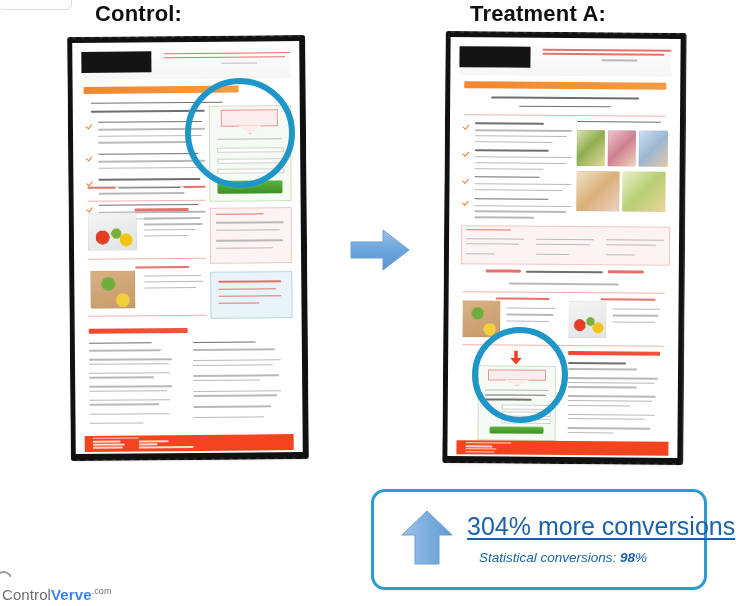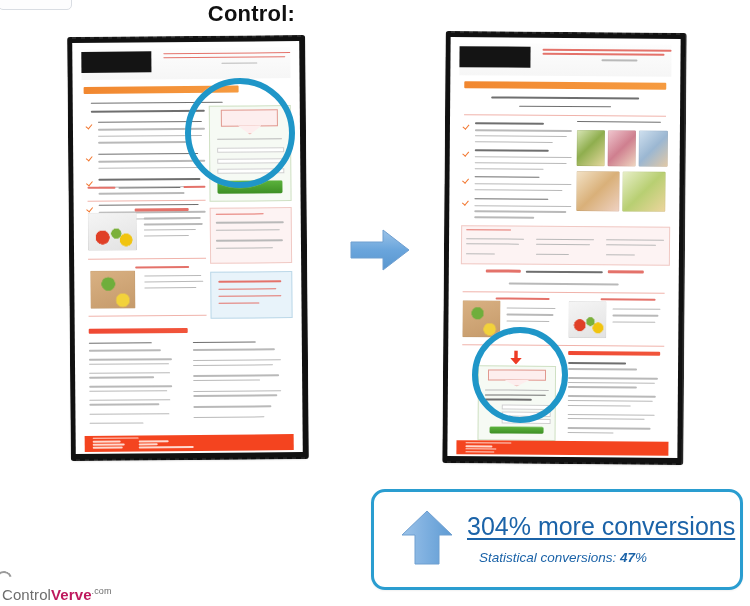--- a/index.html
+++ b/index.html
@@ -12,21 +12,21 @@
 
   
   .top-chip{
     position:absolute;left:-2px;top:-9px;width:72px;height:17px;
     border:1px solid #d9dde3;border-radius:5px;background:#fdfdfe;
     overflow:hidden;
   }
 
   
   .col-title{
-    position:absolute;text-align:right;font-weight:bold;color:#101010;
+    position:absolute;text-align:left;font-weight:bold;color:#101010;
     font-size:22px;letter-spacing:.2px;
   }
   #title-control{left:95px;top:1px;width:200px;}
   #title-treatment{left:470px;top:1px;width:220px;}
 
   
   .page-wrap{position:absolute;}
   #page-control{left:71px;top:38px;width:234px;height:420px;transform:rotate(-0.5deg);}
   #page-treatment{left:446px;top:34px;width:237px;height:428px;transform:rotate(0.45deg);}
 
@@ -108,55 +108,55 @@
   #circle-treatment{left:472px;top:327px;width:84px;height:84px;}
 
   
   #flow-arrow{position:absolute;left:349px;top:226px;width:62px;height:48px;}
 
   
   #result-box{
     position:absolute;left:371px;top:489px;width:330px;height:95px;
     border:3px solid #2a9dd0;border-radius:14px;background:#ffffff;
     box-shadow:0 1px 2px rgba(0,0,0,.06);
-    padding-left:36px;
   }
   #result-arrow{position:absolute;left:26px;top:17px;width:54px;height:58px;}
   #result-main{
     position:absolute;left:93px;top:20px;
     font-size:25px;color:#1b63a8;text-decoration:underline;
     text-underline-offset:3px;white-space:nowrap;
   }
   #result-sub{
     position:absolute;left:105px;top:58px;
     font-size:13.5px;font-style:italic;color:#1b63a8;white-space:nowrap;
   }
   #result-sub b{font-style:italic;font-weight:bold;}
 
   
   #watermark{
     position:absolute;left:2px;bottom:3px;
     font-size:15px;color:#6d6d6d;letter-spacing:.1px;white-space:nowrap;
   }
-  #watermark .wv{font-weight:bold;color:#be185d;}
+  #watermark .wv{font-weight:bold;color:#3b82f6;}
   #watermark .wd{font-size:9px;color:#6d6d6d;vertical-align:super;}
   #wm-mark{position:absolute;left:-6px;bottom:16px;width:12px;height:12px;
     border-radius:50%;border:2px solid #9a9a9a;border-right-color:transparent;
     border-bottom-color:transparent;transform:rotate(25deg);}
 </style>
 </head>
 <body>
 
 <div class="stage">
 
   <div class="top-chip">
     
   </div>
 
   <div class="col-title" id="title-control">Control:</div>
+  <div class="col-title" id="title-treatment">Treatment A:</div>
 
   <div class="page-wrap" id="page-control">
     <div class="page-shadow"></div>
     <div class="page-sheet">
       <div class="lp">
 
         <div class="lp-head"></div>
         <div class="lp-logo"></div>
         <div class="lp-hdrtext">
           <div class="txt-line red" style="left:0;top:2px;width:100%"></div>
@@ -441,21 +441,21 @@
           <stop offset="0" stop-color="#9cc3e8"></stop>
           <stop offset="0.45" stop-color="#7fb0e0"></stop>
           <stop offset="1" stop-color="#5e9bd3"></stop>
         </linearGradient>
       </defs>
       <path d="M27,2 L52,26 L39,26 L39,55 L15,55 L15,26 L2,26 Z" fill="url(#gu)" stroke="#6f9fd0" stroke-width="1" stroke-linejoin="round"></path>
     </svg>
     <div id="result-main">304% more conversions</div>
     <div id="result-sub">
       <span>Statistical conversions:</span>
-      <b>47</b><span>%</span>
+      <b>98</b><span>%</span>
     </div>
   </div>
 
   <div id="watermark">
     <span id="wm-mark"></span><span>Control</span><span class="wv">Verve</span><span class="wd">.com</span>
   </div>
 
 </div>
 
 </body></html>

